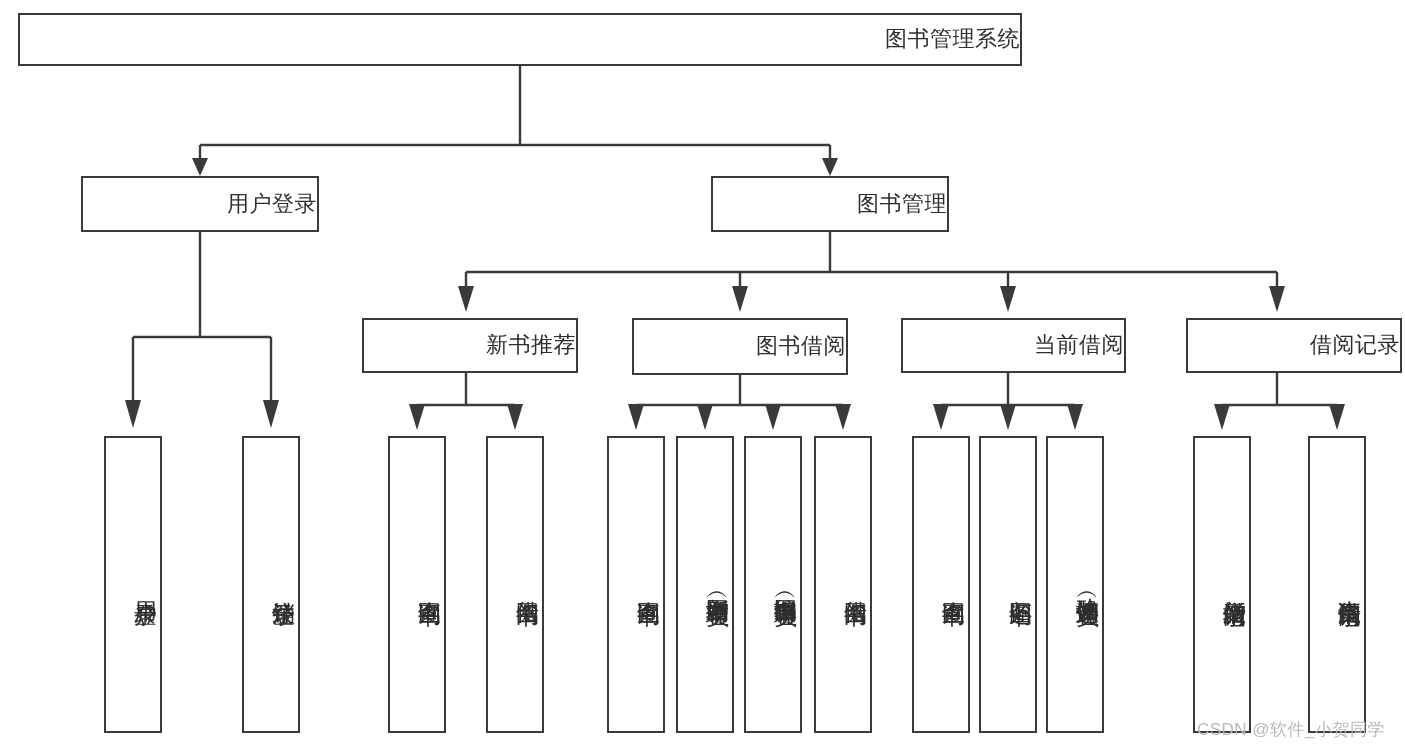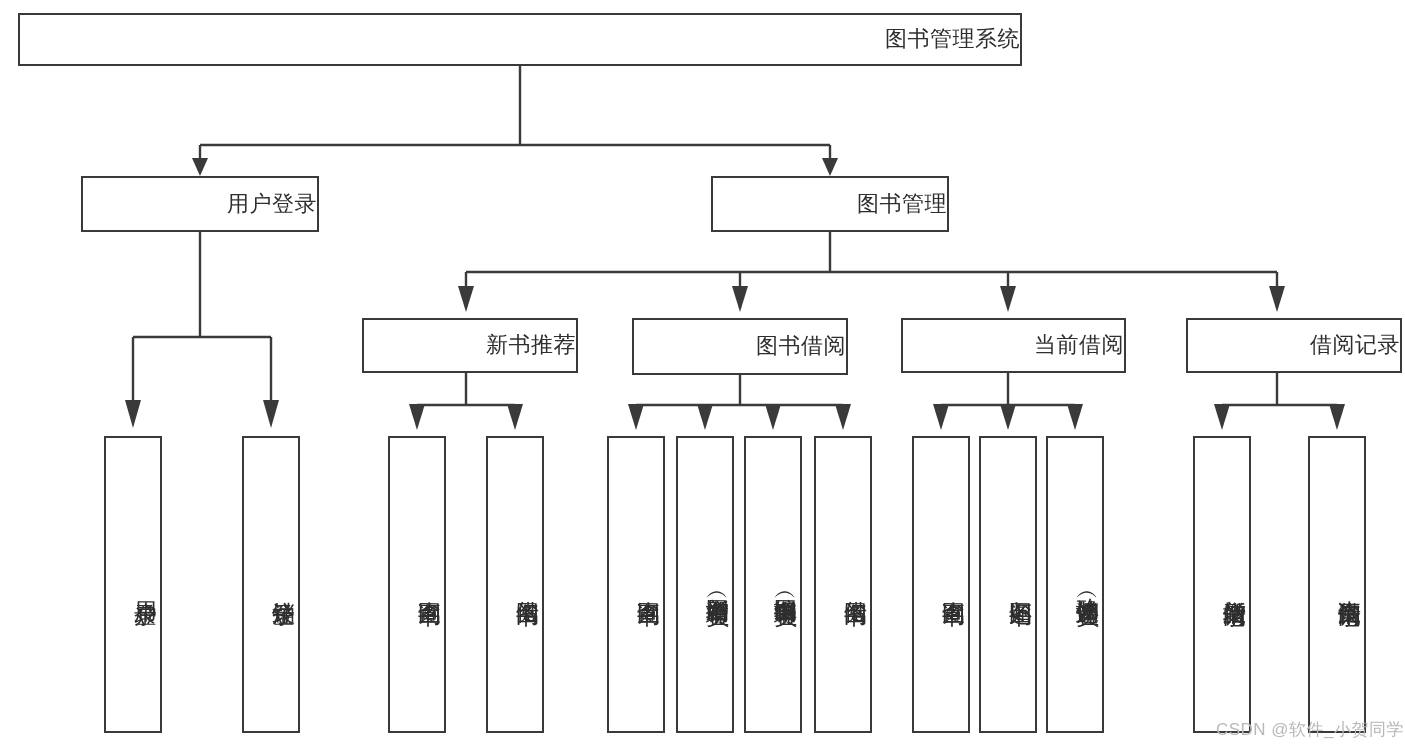--- a/index.html
+++ b/index.html
@@ -57,21 +57,21 @@
   svg#links path, svg#links line {
     stroke: #3a3a3a;
     stroke-width: 2.4;
     fill: none;
   }
   svg#links polygon {
     fill: #3a3a3a;
   }
   #watermark {
     position: absolute;
-    right: 1px;
+    right: 20px;
     bottom: 6px;
     font-size: 17px;
     color: #b8b8b8;
     letter-spacing: 0.5px;
     white-space: nowrap;
     margin-left: 48px;
   }
 </style>
 </head>
 <body>

